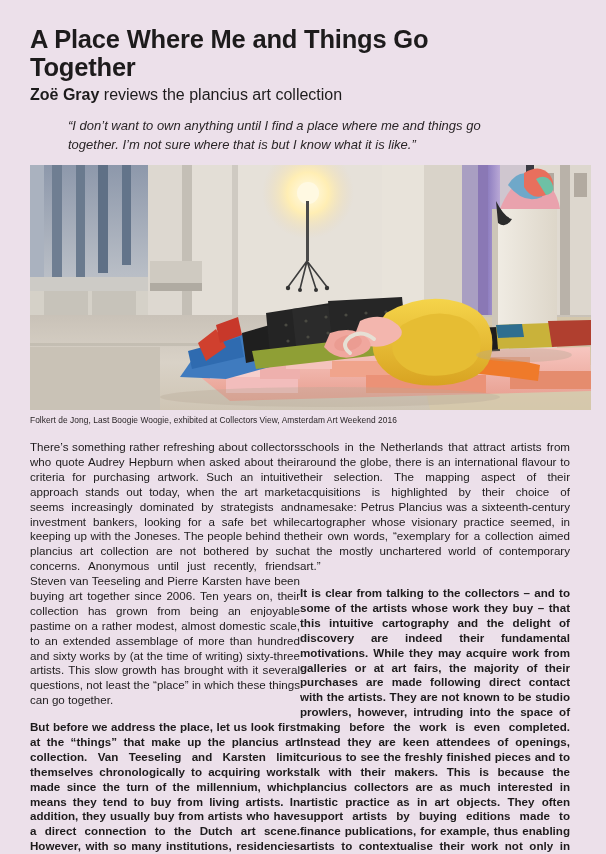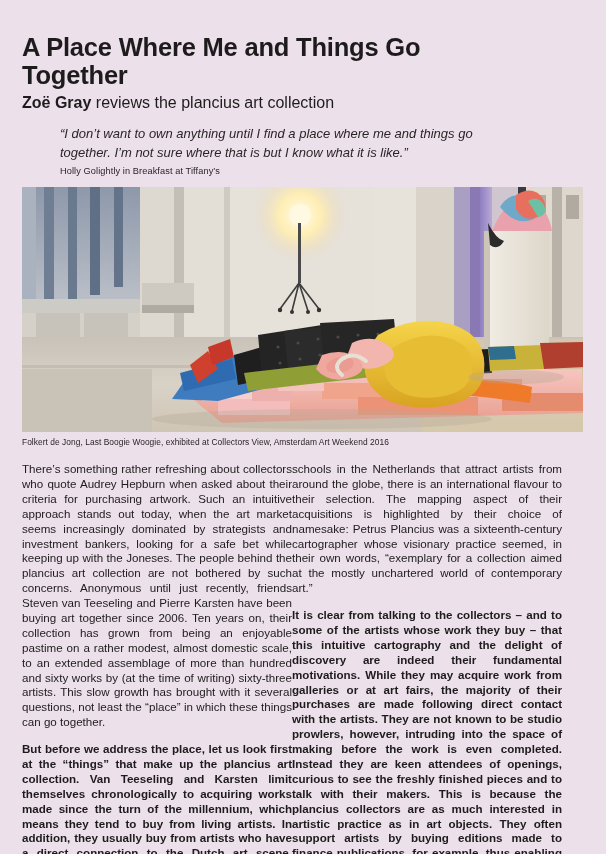--- a/index.html
+++ b/index.html
@@ -14,21 +14,22 @@
     color: #231f20;
     overflow: hidden;
     position: relative;
   }
   .page {
     width: 541px;
     height: 854px;
     position: relative;
     background: #ece0ea;
     box-sizing: border-box;
-    padding: 8px 22px;
+    padding: 0 22px;
+    margin-left: 8px;
   }
 
   
   .headline {
     margin: 0;
     padding-top: 26px;
     font-size: 25.5px;
     font-weight: bold;
     letter-spacing: -0.2px;
     line-height: 1.08;
@@ -109,21 +110,20 @@
 <div class="page">
 
   <h1 class="headline">A Place Where Me and Things Go Together</h1>
 
   <p class="byline">
     <span class="author">Zoë Gray</span><span> reviews the plancius art collection</span>
   </p>
 
   <div class="quote-block">
     <p class="quote-text">“I don’t want to own anything until I find a place where me and things go together. I’m not sure where that is but I know what it is like.”</p>
-    <p class="quote-source">Holly Golightly in Breakfast at Tiffany’s</p>
   </div>
 
   <div class="figure">
     <div class="photo">
       <svg width="561" height="245" viewBox="0 0 561 245">
         <defs>
           <linearGradient id="wallL" x1="0" y1="0" x2="0" y2="1">
             <stop offset="0" stop-color="#8d98ab"></stop>
             <stop offset="0.55" stop-color="#b9bec6"></stop>
             <stop offset="1" stop-color="#d7d2cb"></stop>

